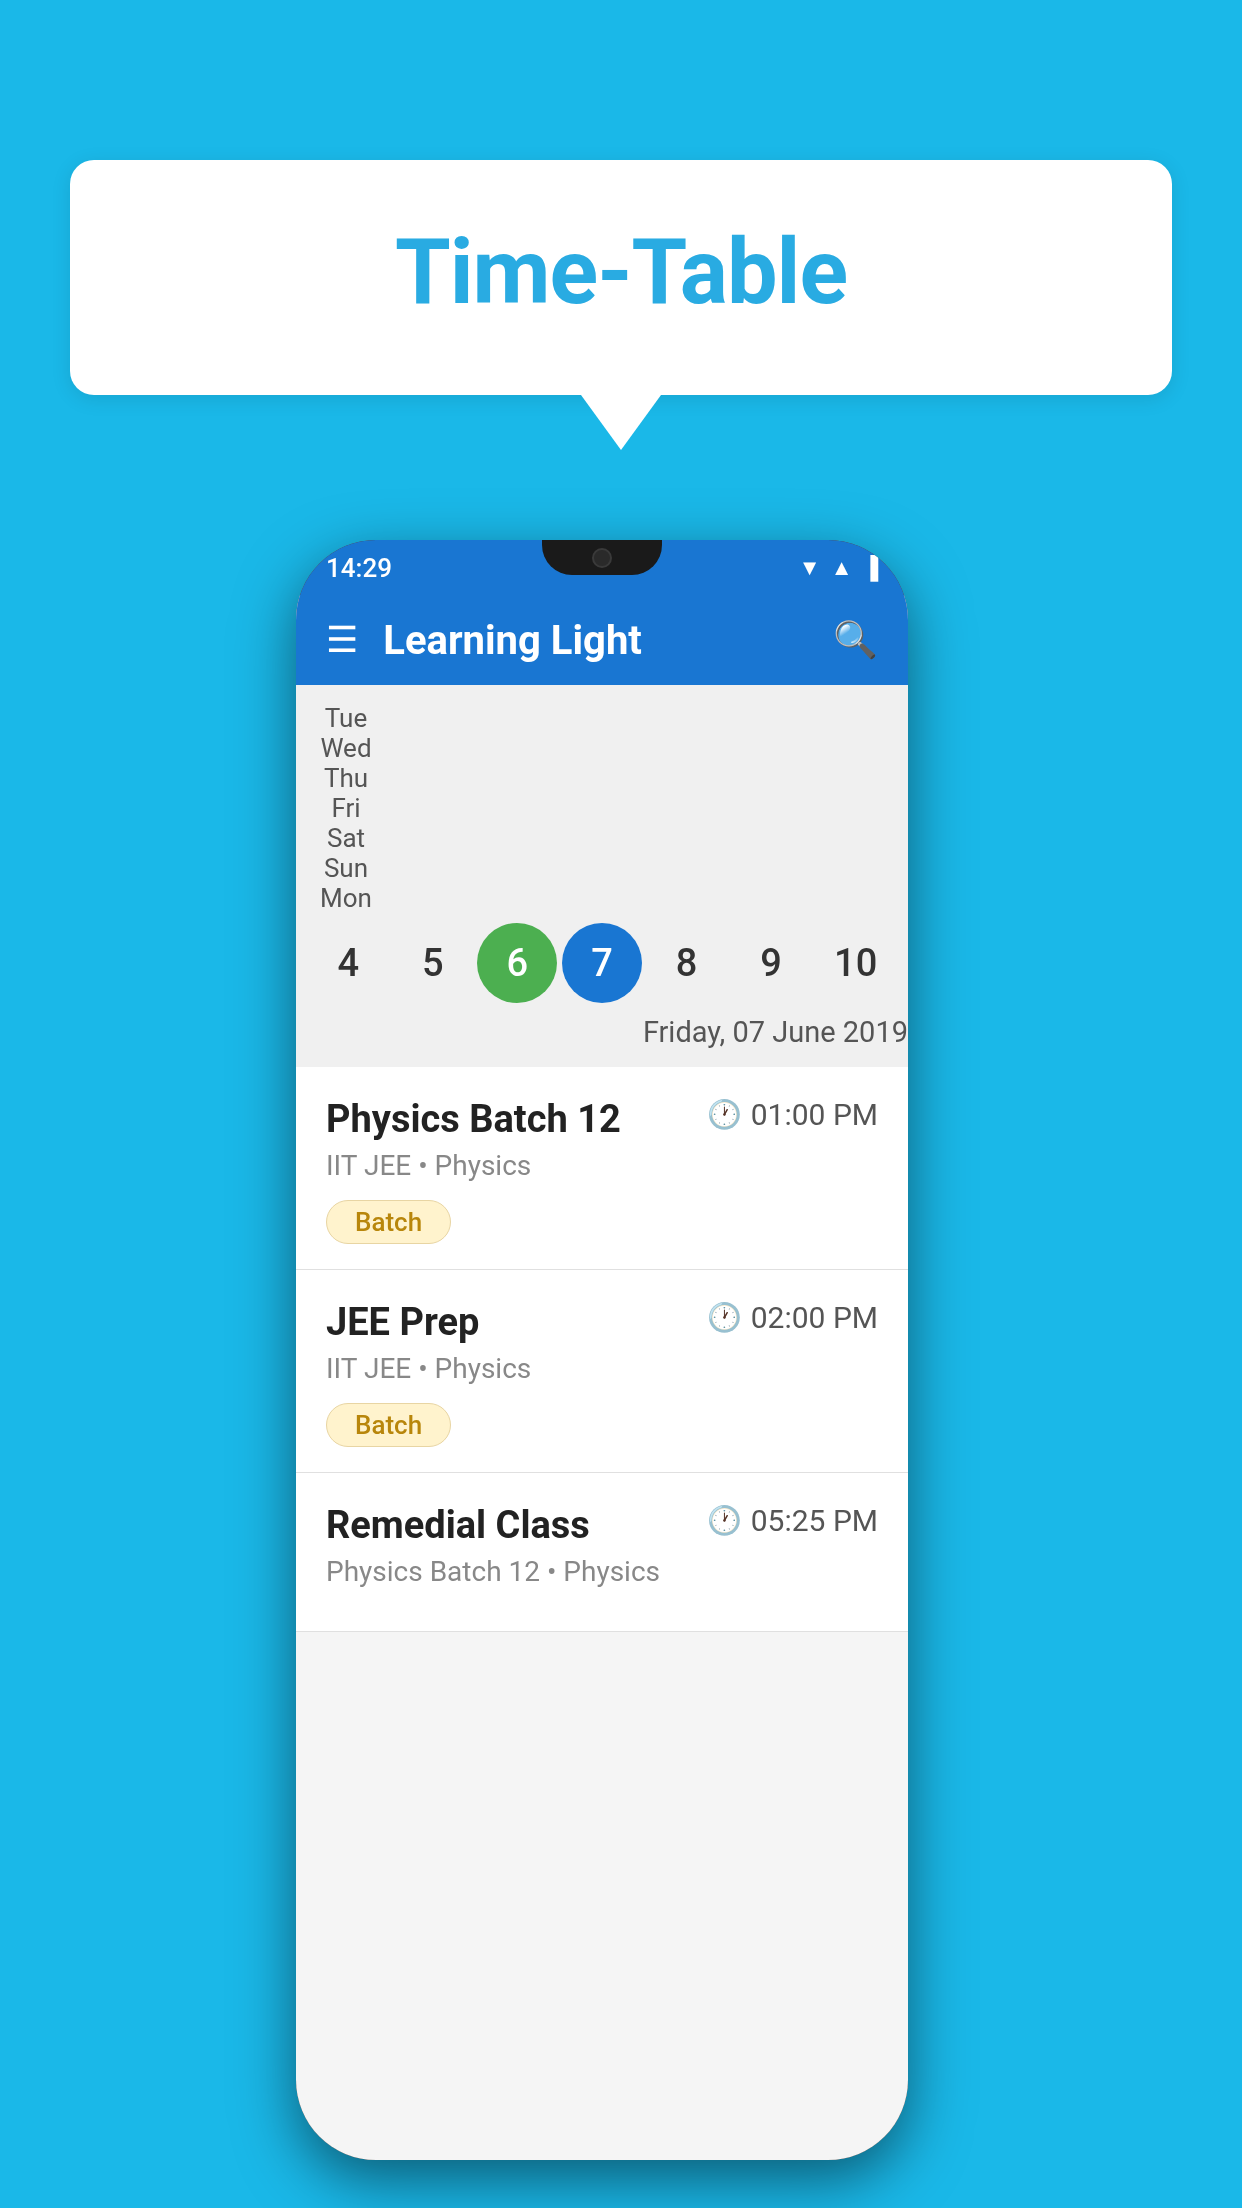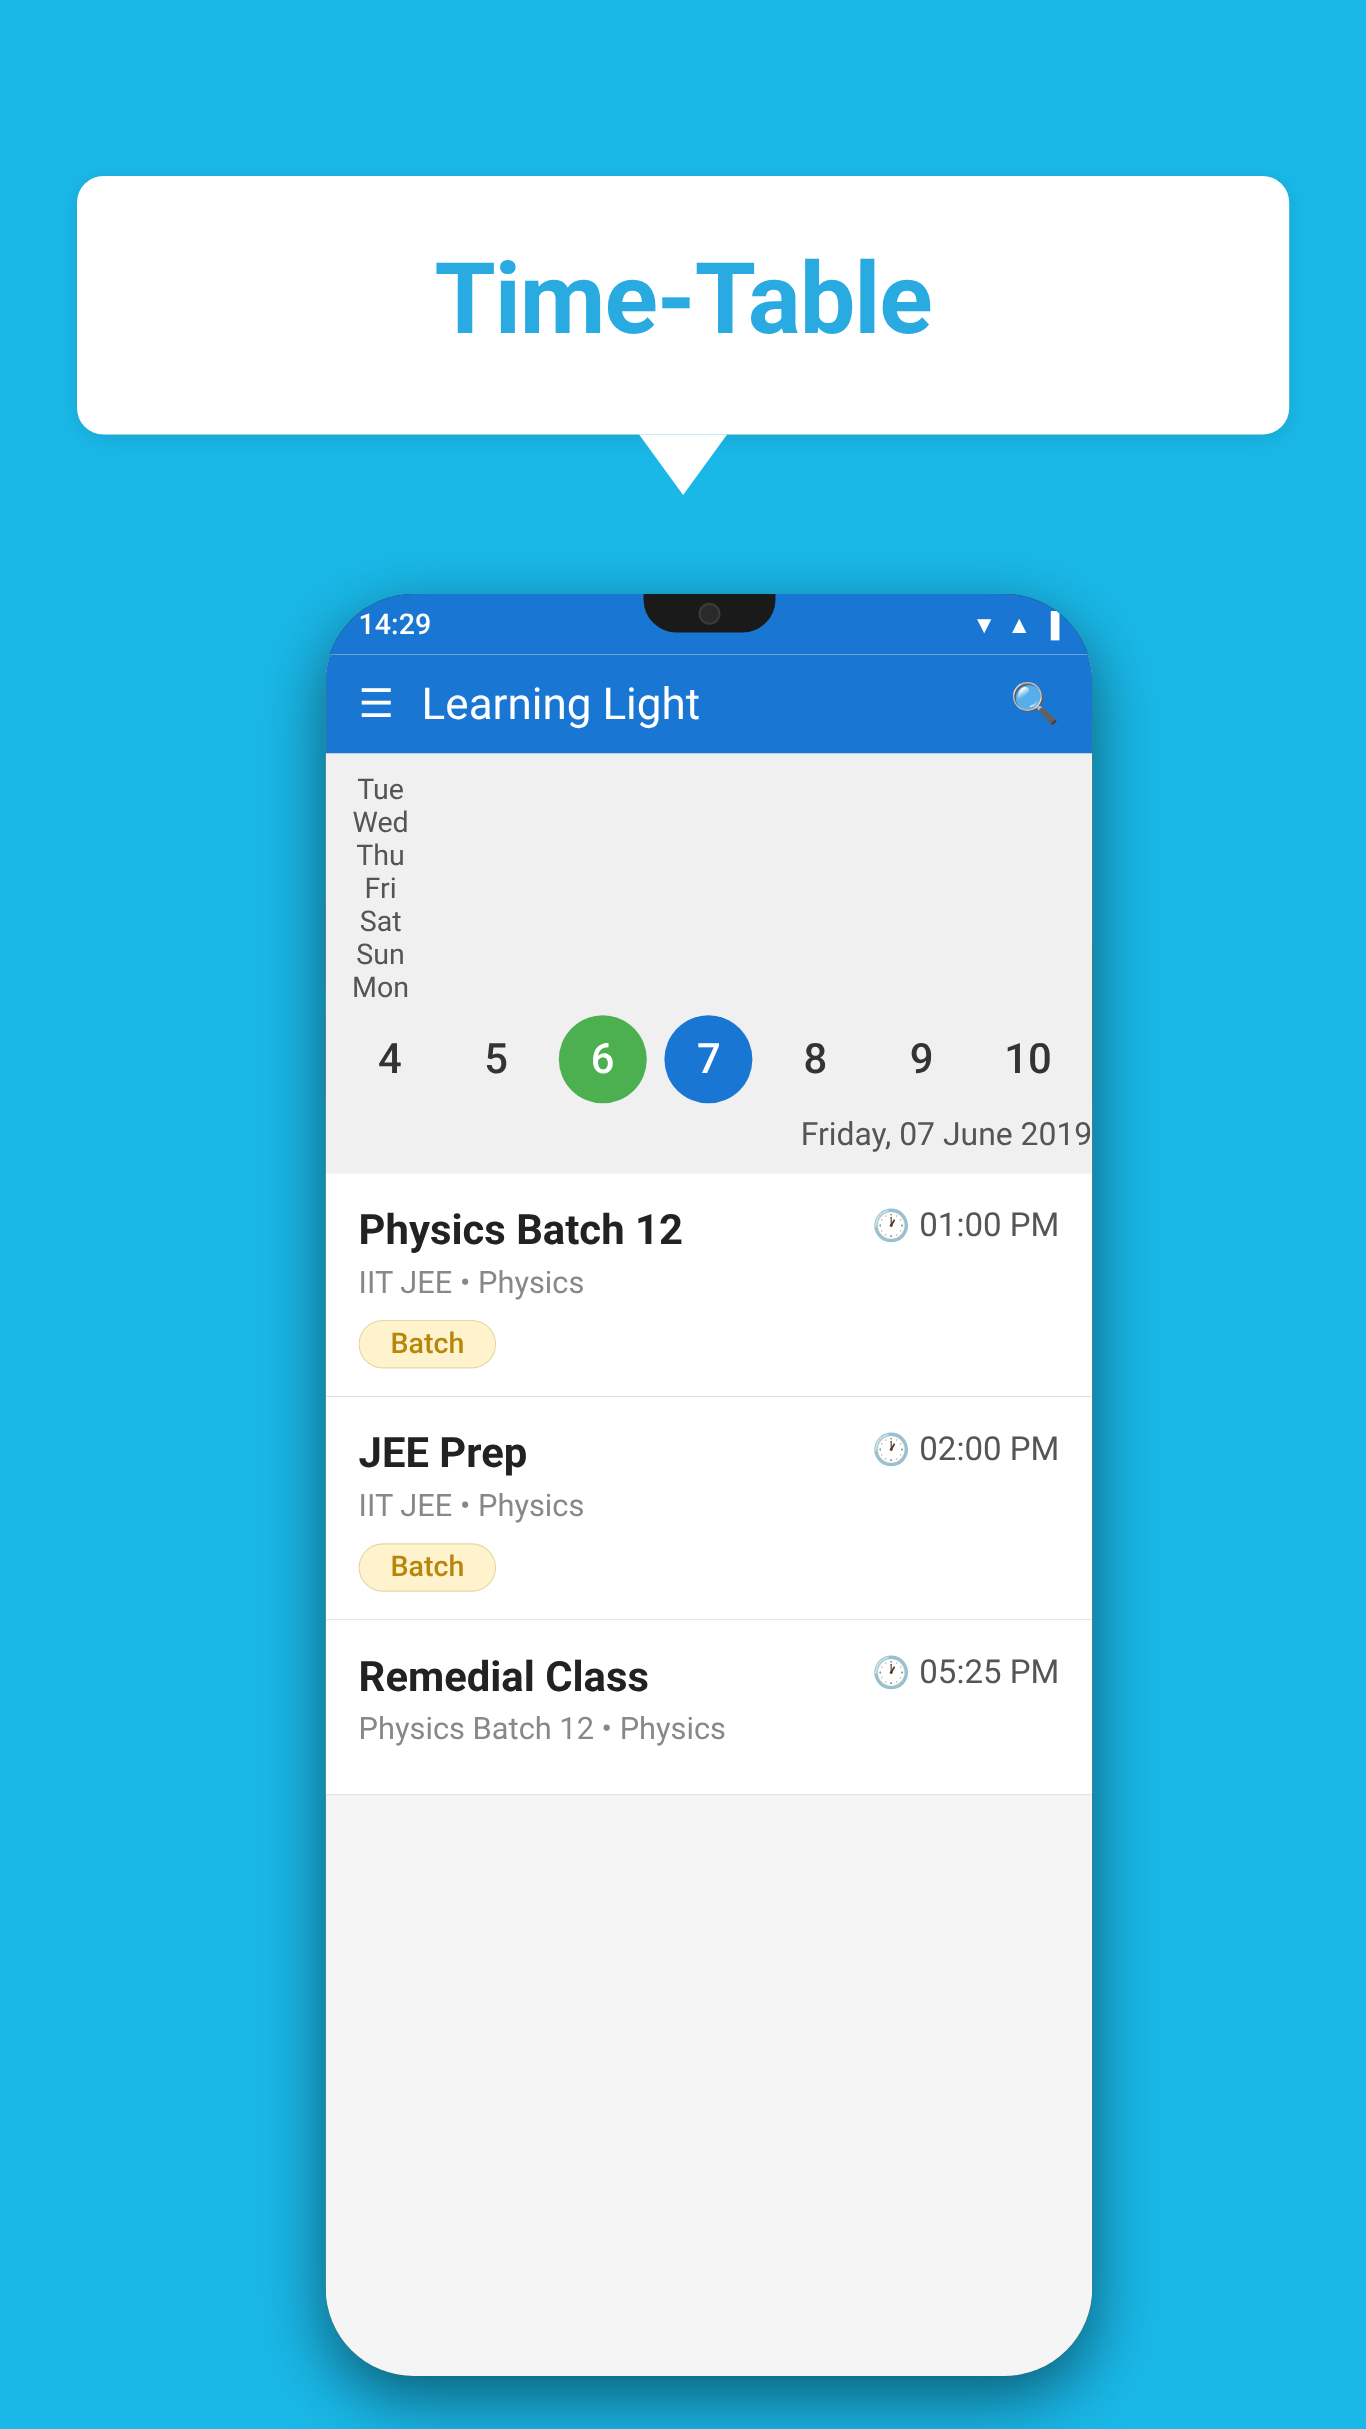--- a/index.html
+++ b/index.html
@@ -62,23 +62,23 @@
       position: absolute;
       top: 540px;
       left: 50%;
       transform: translateX(-50%);
       width: 650px;
       height: 1620px;
     }
 
     .phone-outer {
       position: relative;
-      width: 697px;
+      width: 612px;
       height: 1620px;
-      background: #0f766e;
+      background: #a3a3a3;
       border-radius: 80px;
       box-shadow: 0 20px 60px rgba(0,0,0,0.5), inset 0 0 0 4px #333;
       overflow: hidden;
     }
 
     
     .status-bar {
       background: #1976d2;
       height: 55px;
       display: flex;
@@ -130,21 +130,21 @@
 
     .hamburger-icon {
       color: white;
       font-size: 36px;
       line-height: 1;
     }
 
     .app-title {
       color: white;
       font-size: 40px;
-      font-weight: 400;
+      font-weight: 700;
       flex: 1;
       margin-left: 25px;
     }
 
     .search-icon {
       color: white;
       font-size: 36px;
     }
 
     

